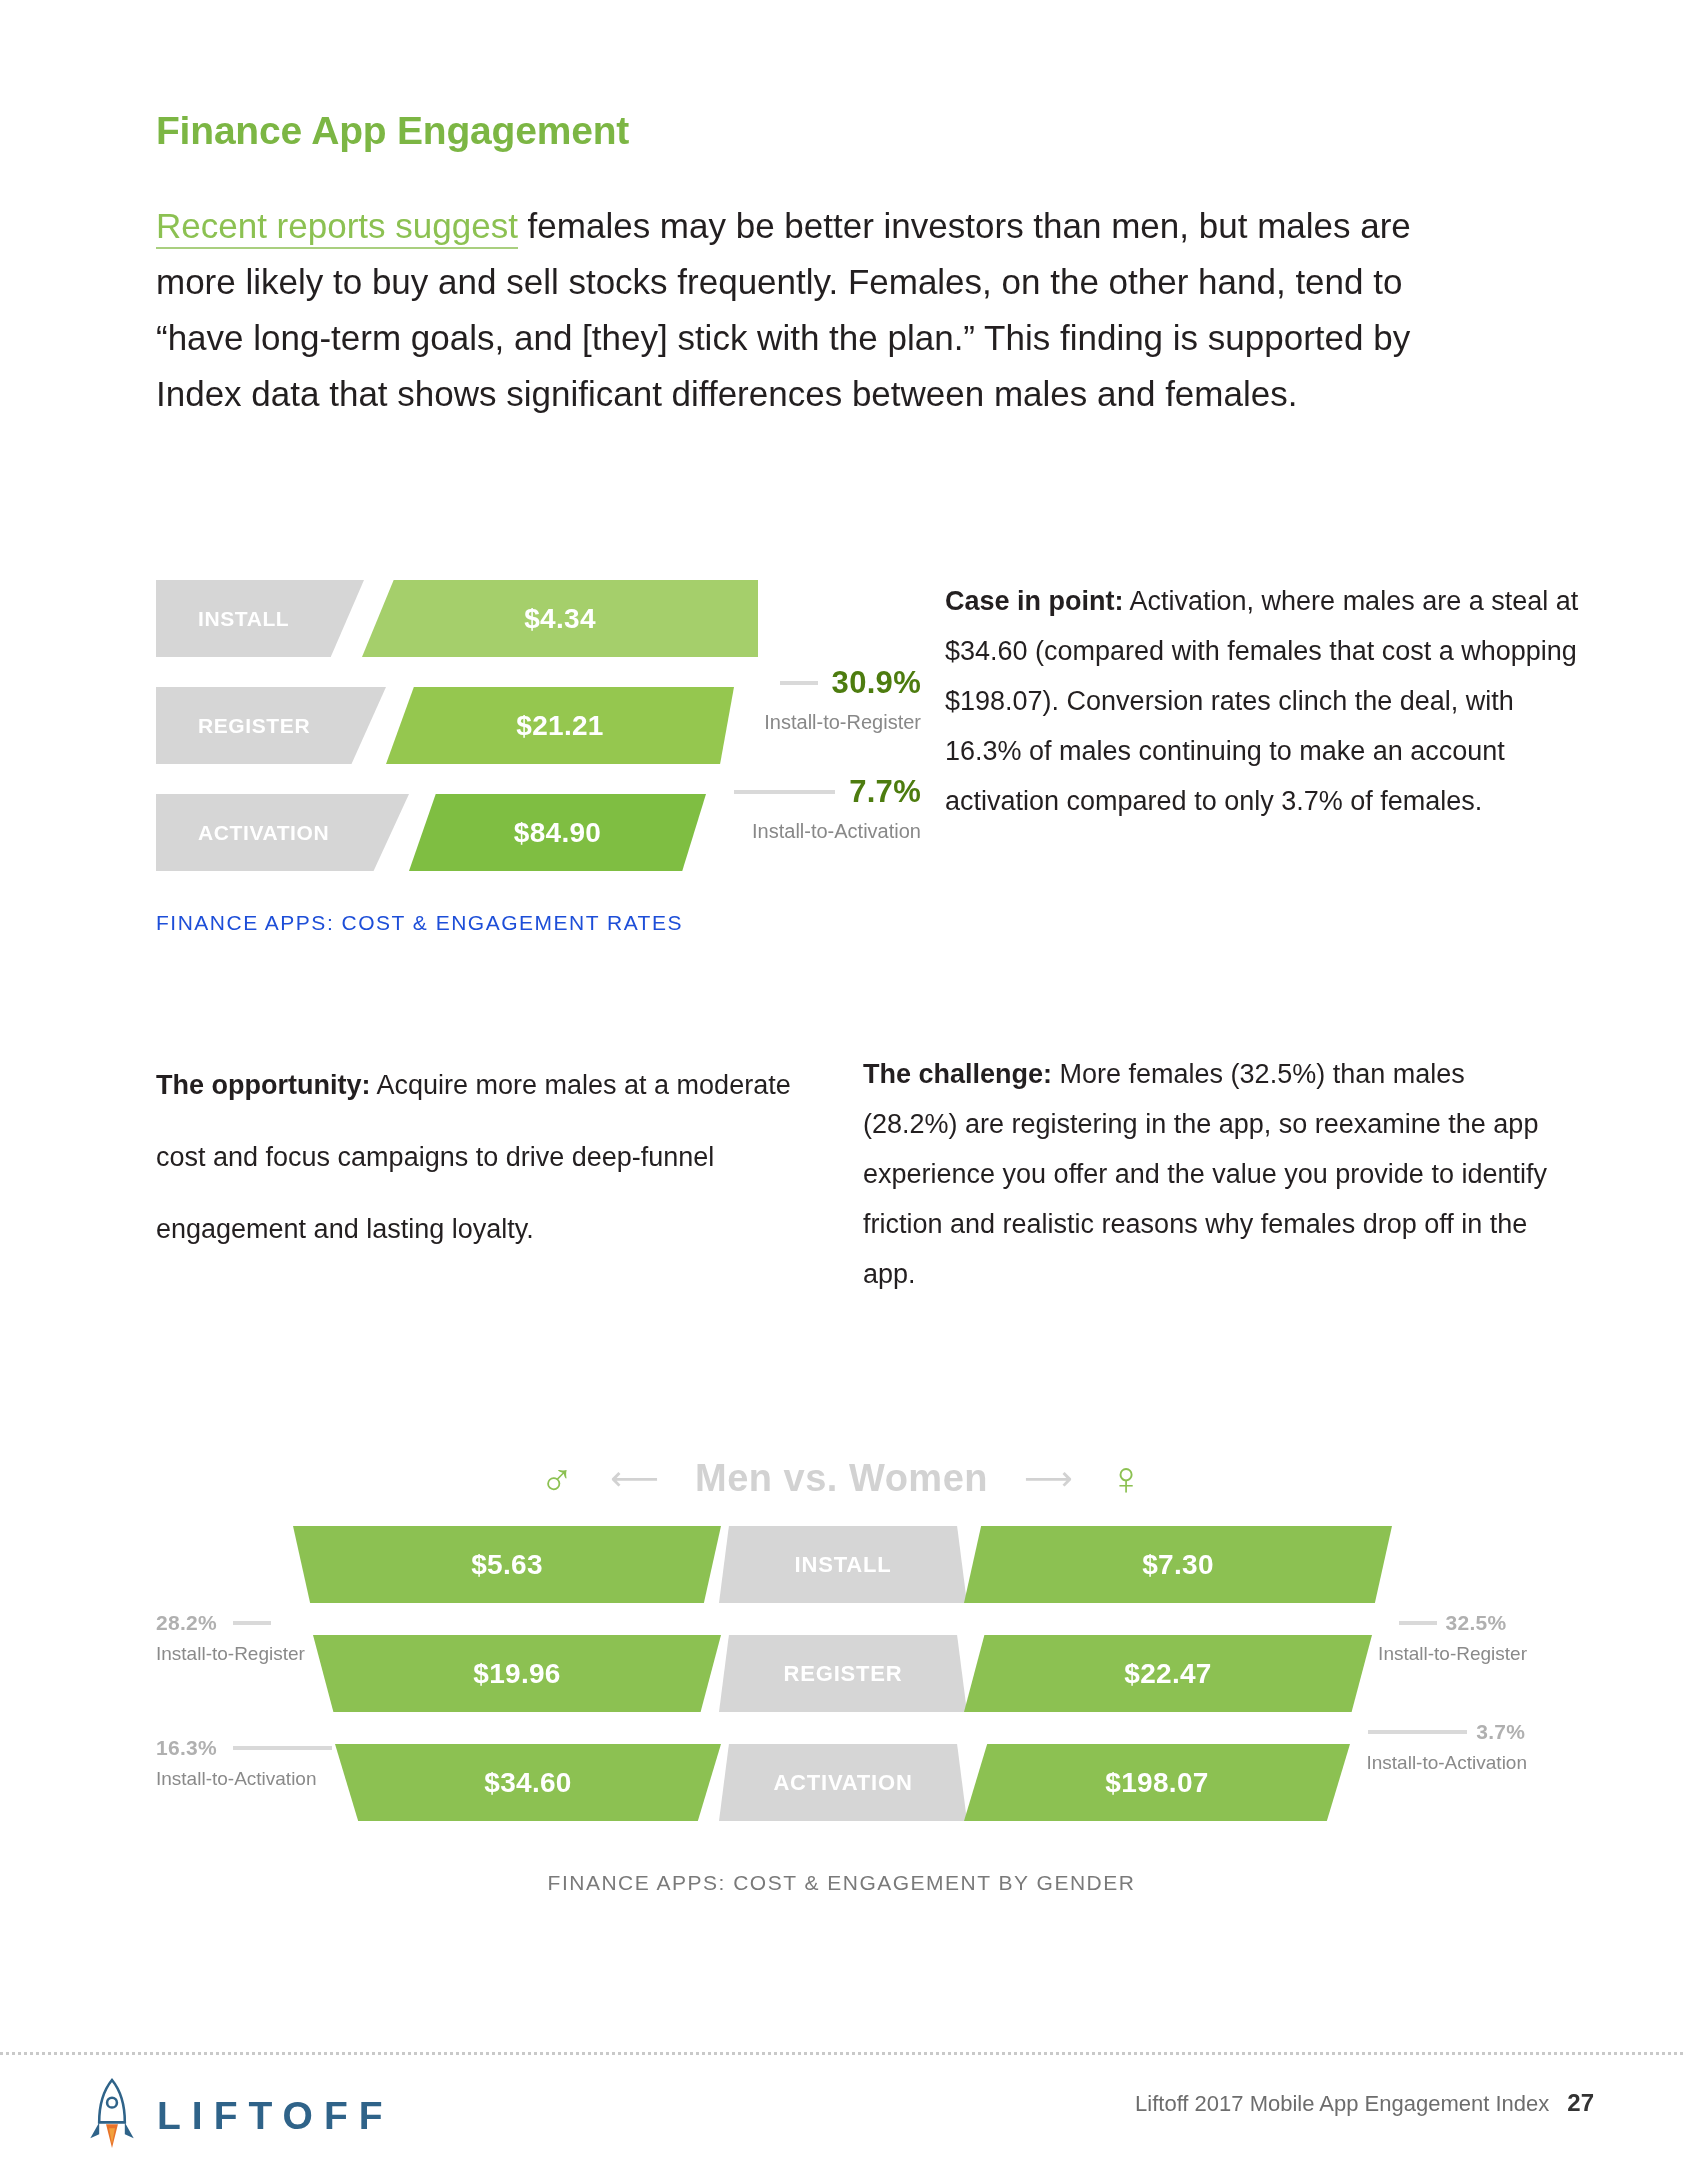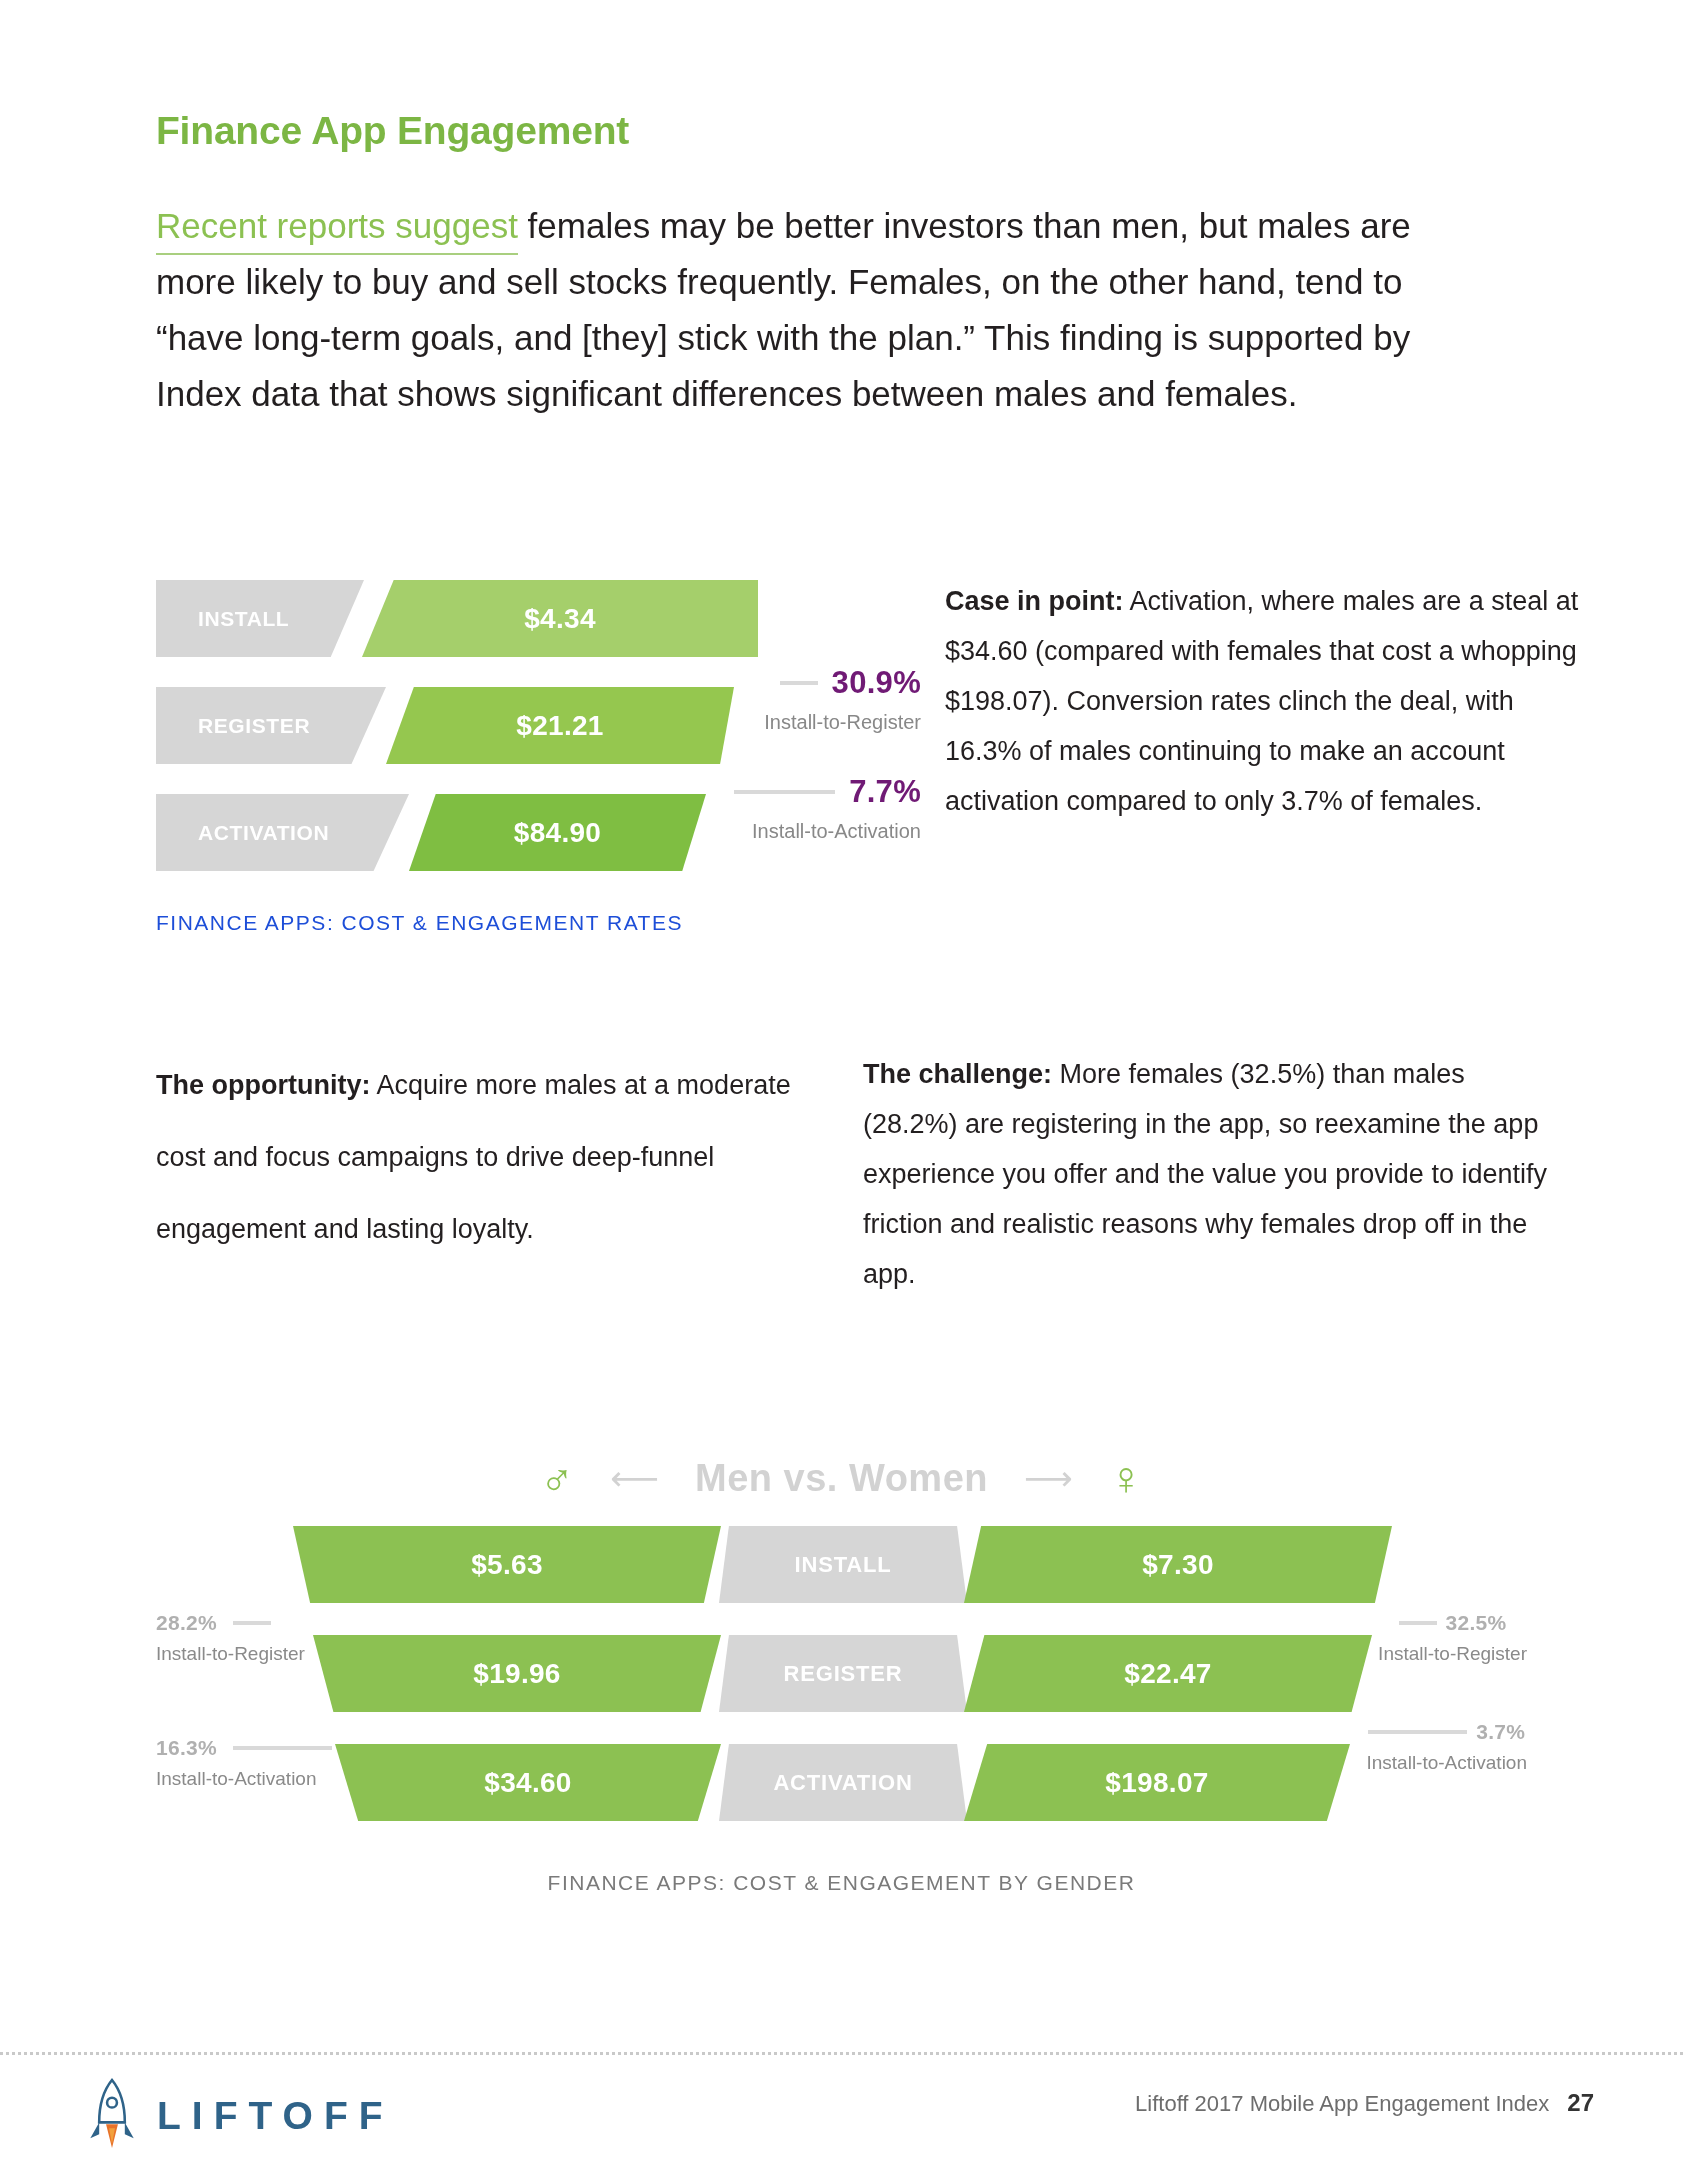--- a/index.html
+++ b/index.html
@@ -18,21 +18,21 @@
     position:absolute; left:156px; top:109px;
     font-size:39px; font-weight:bold; color:#7cb644;
     letter-spacing:-0.2px;
   }
 
   .intro {
     position:absolute; left:156px; top:198px; width:1327px;
     font-size:35px; line-height:56px; color:#231f20; font-weight:300;
   }
   .intro .lead-link {
-    color:#8cc152; border-bottom:2px solid #a9cf7f; padding-bottom:8px;
+    color:#8cc152; border-bottom:2px solid #a9cf7f; padding-bottom:2px;
   }
 
   
   .funnel1 { position:absolute; left:156px; top:580px; width:634px; height:277px; }
   .f1row { position:relative; height:77px; margin-bottom:30px; }
   .f1-label {
     position:absolute; left:0; top:0; height:77px; width:208px;
     background:#d6d6d6; color:#ffffff;
     display:flex; align-items:center; padding-left:42px;
     font-size:21px; font-weight:bold; letter-spacing:0.6px;
@@ -49,21 +49,21 @@
   .f1r2 .f1-label { width:230px; clip-path: polygon(0 0, 100% 0, 85% 100%, 0 100%); }
   .f1r2 .f1-bar  { left:230px; width:348px; background:#95c74f;
                    clip-path: polygon(8% 0, 100% 0, 96% 100%, 0 100%); }
   .f1r3 .f1-label { width:253px; clip-path: polygon(0 0, 100% 0, 86% 100%, 0 100%); }
   .f1r3 .f1-bar  { left:253px; width:297px; background:#7fbe42;
                    clip-path: polygon(9% 0, 100% 0, 92% 100%, 0 100%); }
 
   
   .f1-ann { position:absolute; text-align:right; }
   .f1-ann .pct {
-    font-size:31px; font-weight:bold; color:#701a75; letter-spacing:0.3px;
+    font-size:31px; font-weight:bold; color:#4d7c0f; letter-spacing:0.3px;
     display:flex; align-items:center; justify-content:flex-end; gap:14px;
   }
   .f1-ann .dash { display:inline-block; height:4px; background:#d9d9d9; }
   .f1-ann .sub { font-size:20px; color:#888888; margin-top:10px; }
   #ann1 { left:693px; top:665px; width:228px; }
   #ann1 .dash { width:38px; }
   #ann2 { left:693px; top:774px; width:228px; }
   #ann2 .dash { width:101px; }
 
   .cap1 {

